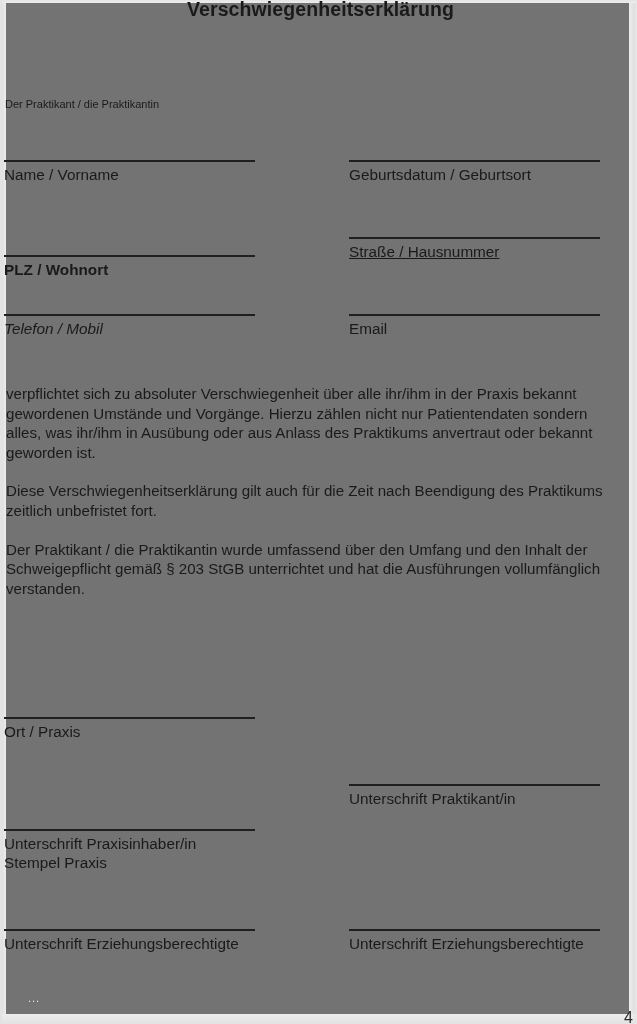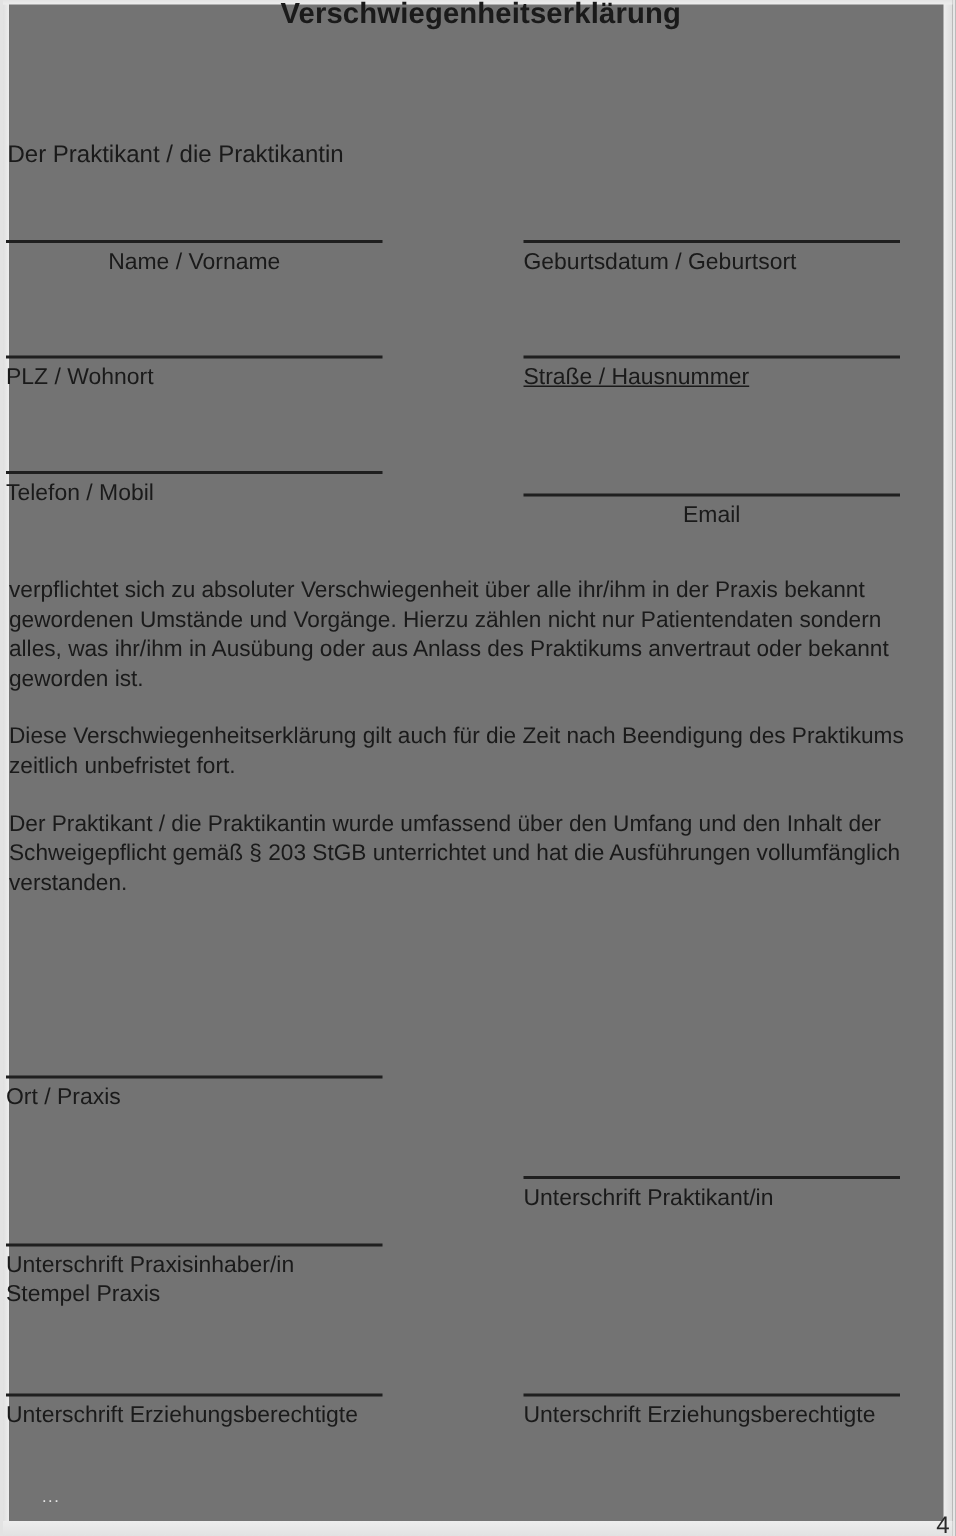--- a/index.html
+++ b/index.html
@@ -66,21 +66,21 @@
     font-size: 19.5px;
     font-weight: bold;
     letter-spacing: 0.1px;
     line-height: 26px;
   }
 
   .intro-line {
     position: absolute;
     left: 3px;
     top: 94px;
-    font-size: 16px;
+    font-size: 11px;
     line-height: 20px;
     white-space: nowrap;
   }
 
   
   .field {
     position: absolute;
     box-sizing: border-box;
   }
   .field .rule {
@@ -140,43 +140,43 @@
 
   <div class="page-edge-left"></div>
   <div class="page-edge-right"></div>
   <div class="page-edge-top"></div>
   <div class="page-edge-bottom"></div>
 
   <div class="doc-title">Verschwiegenheitserklärung</div>
 
   <div class="intro-line">Der Praktikant / die Praktikantin</div>
 
-  <div class="field col-left" style="top:160px;text-align:center;">
+  <div class="field col-left" style="top:160px;">
     <div class="rule"></div>
     <span class="field-label">Name / Vorname</span>
   </div>
   <div class="field col-right" style="top:160px;">
     <div class="rule"></div>
     <span class="field-label">Geburtsdatum / Geburtsort</span>
   </div>
 
-  <div class="field col-left" style="top:237px;">
+  <div class="field col-left" style="top:255px;font-weight:bold;">
     <div class="rule"></div>
     <span class="field-label">PLZ / Wohnort</span>
   </div>
   <div class="field col-right" style="top:237px;text-decoration:underline;">
     <div class="rule"></div>
     <span class="field-label">Straße / Hausnummer</span>
   </div>
 
-  <div class="field col-left" style="top:314px;">
+  <div class="field col-left" style="top:314px;font-style:italic;">
     <div class="rule"></div>
     <span class="field-label">Telefon / Mobil</span>
   </div>
-  <div class="field col-right" style="top:329px;text-align:center;">
+  <div class="field col-right" style="top:314px;">
     <div class="rule"></div>
     <span class="field-label">Email</span>
   </div>
 
   <div class="body-block">
     <p class="para">verpflichtet sich zu absoluter Verschwiegenheit über alle ihr/ihm in der Praxis bekannt gewordenen Umstände und Vorgänge. Hierzu zählen nicht nur Patientendaten sondern alles, was ihr/ihm in Ausübung oder aus Anlass des Praktikums anvertraut oder bekannt geworden ist.</p>
     <p class="para">Diese Verschwiegenheitserklärung gilt auch für die Zeit nach Beendigung des Praktikums zeitlich unbefristet fort.</p>
     <p class="para">Der Praktikant / die Praktikantin wurde umfassend über den Umfang und den Inhalt der Schweigepflicht gemäß § 203 StGB unterrichtet und hat die Ausführungen vollumfänglich verstanden.</p>
   </div>
 

